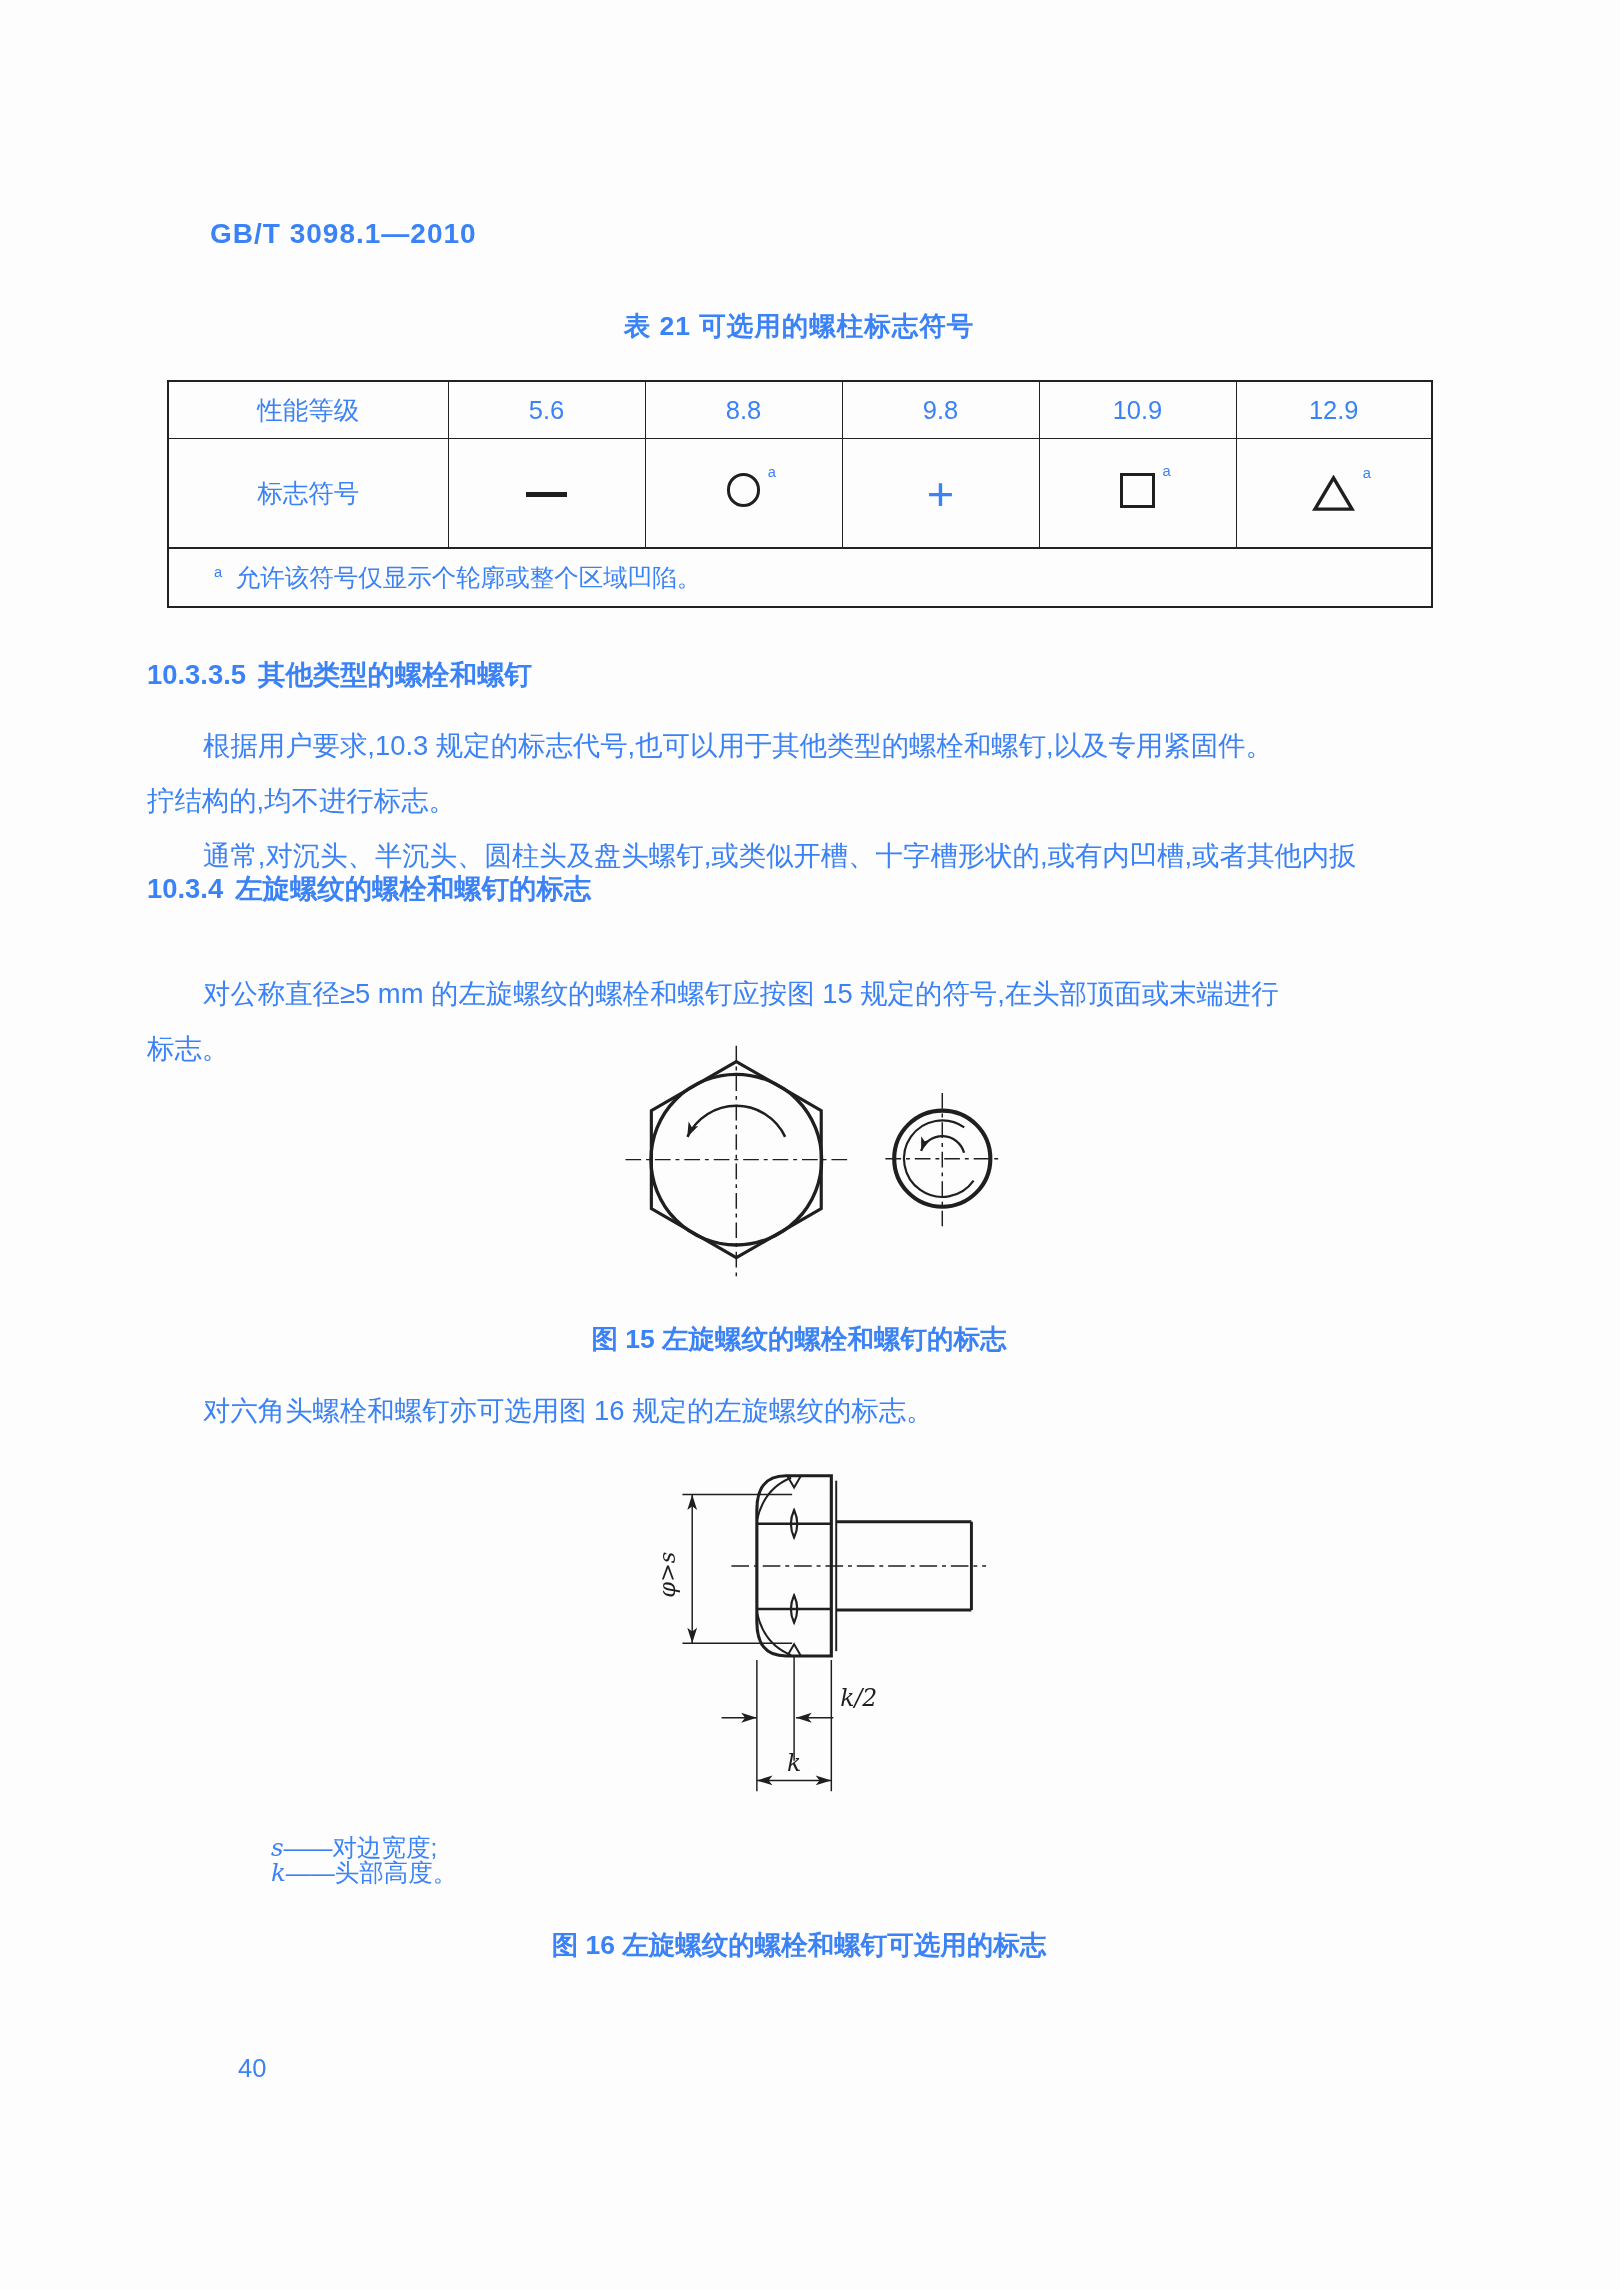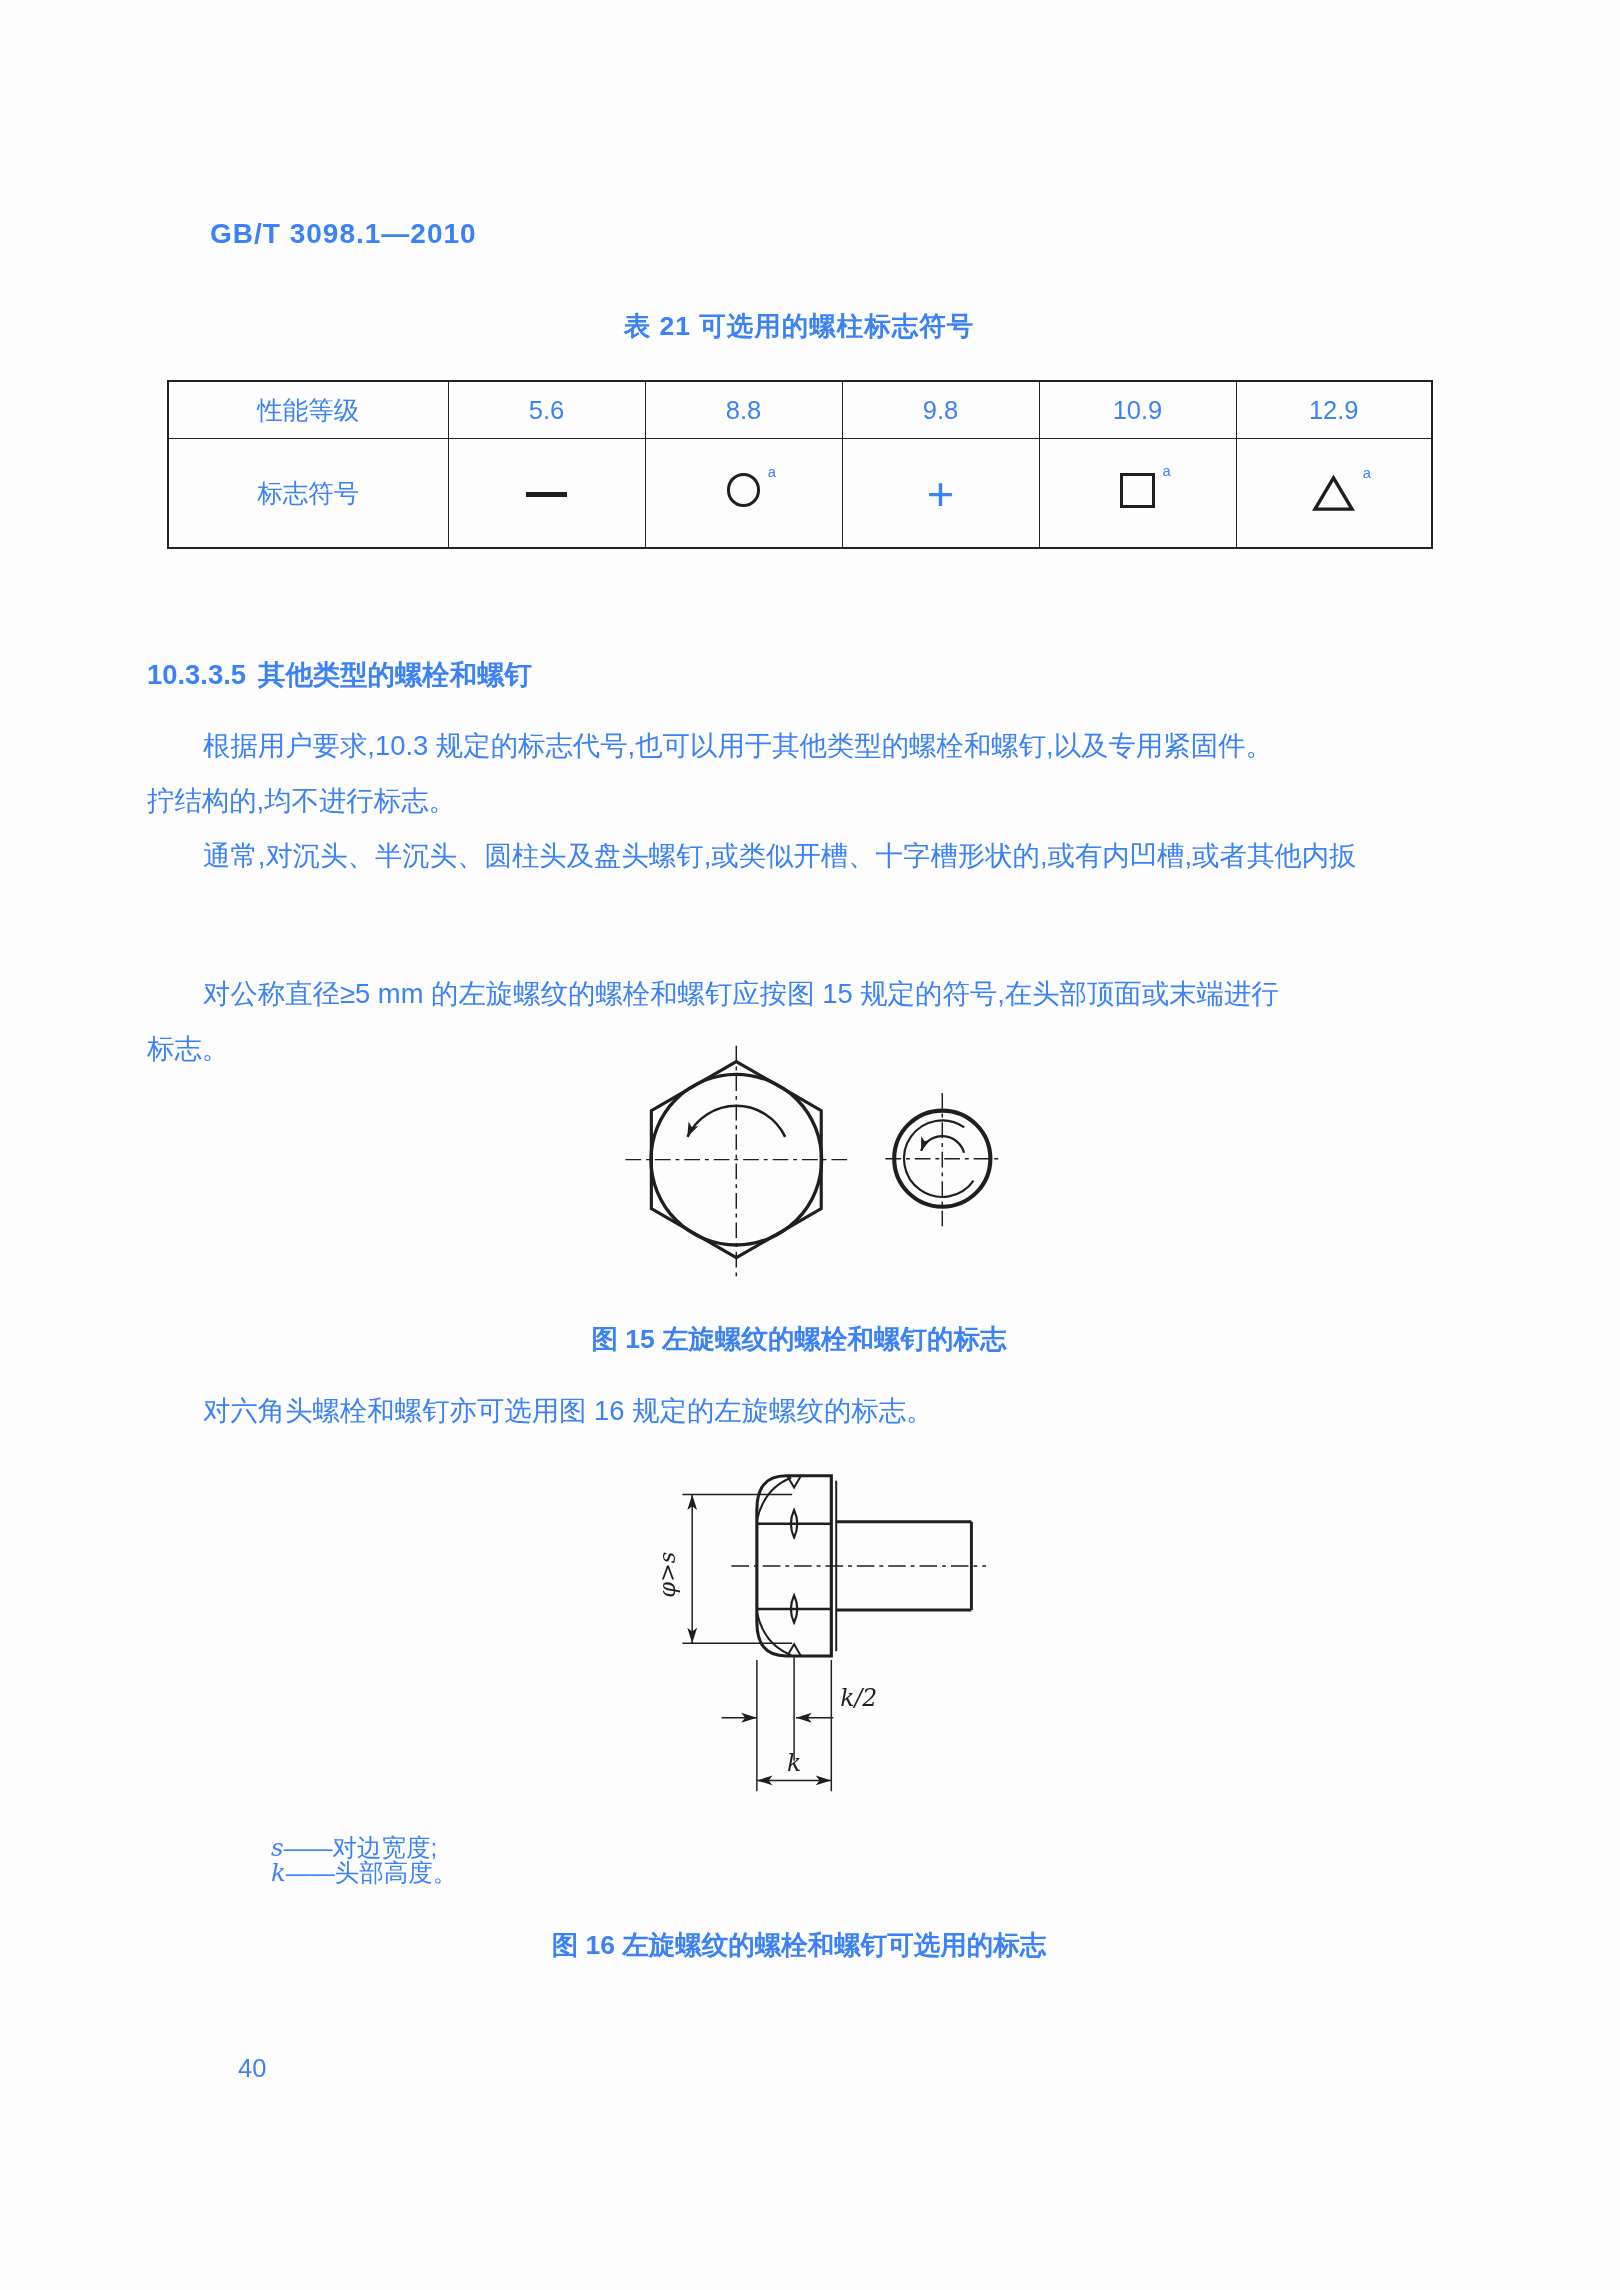--- a/index.html
+++ b/index.html
@@ -78,36 +78,44 @@
         <span class="symwrap"><span class="sym-square"></span><sup class="symsup">a</sup></span>
       </td>
       <td>
         <span class="symwrap">
           <svg style="position:static;vertical-align:middle" width="43" height="37" viewBox="0 0 44 38">
             <polygon points="22,3 41,35 3,35" fill="none" stroke="#1f1f1f" stroke-width="3.5"></polygon>
           </svg><sup class="symsup">a</sup>
         </span>
       </td>
     </tr>
+    <tr class="fn">
+      <td colspan="6">
+        <span class="fn-sup">a</span><span>允许该符号仅显示个轮廓或整个区域凹陷。</span>
+      </td>
+    </tr>
   </tbody>
     </table>
 
   <div class="abs h-sec" style="top:657px">
     <span class="h-no">10.3.3.5</span><span>其他类型的螺栓和螺钉</span>
   </div>
 
   <div class="abs para indent" style="top:718px">
     <span class="line">根据用户要求,10.3 规定的标志代号,也可以用于其他类型的螺栓和螺钉,以及专用紧固件。</span>
   </div>
 
   <div class="abs para" style="top:773px">
     <span class="line">拧结构的,均不进行标志。</span>
     <span class="line" style="text-indent:56px">通常,对沉头、半沉头、圆柱头及盘头螺钉,或类似开槽、十字槽形状的,或有内凹槽,或者其他内扳</span>
   </div>
 
+  <div class="abs h-sec" style="top:871px">
+    <span class="h-no">10.3.4</span><span>左旋螺纹的螺栓和螺钉的标志</span>
+  </div>
 
   <div class="abs para" style="top:966px">
     <span class="line" style="text-indent:56px">对公称直径≥5 mm 的左旋螺纹的螺栓和螺钉应按图 15 规定的符号,在头部顶面或末端进行</span>
     <span class="line">标志。</span>
   </div>
 
   <svg style="left:598px;top:1034px" width="461" height="265" viewBox="0 0 470 270">
     <g stroke="#1f1f1f" fill="none">
 
       <path d="M141,12 V248" stroke-width="1.5" stroke-dasharray="16 5 4 5"></path>

